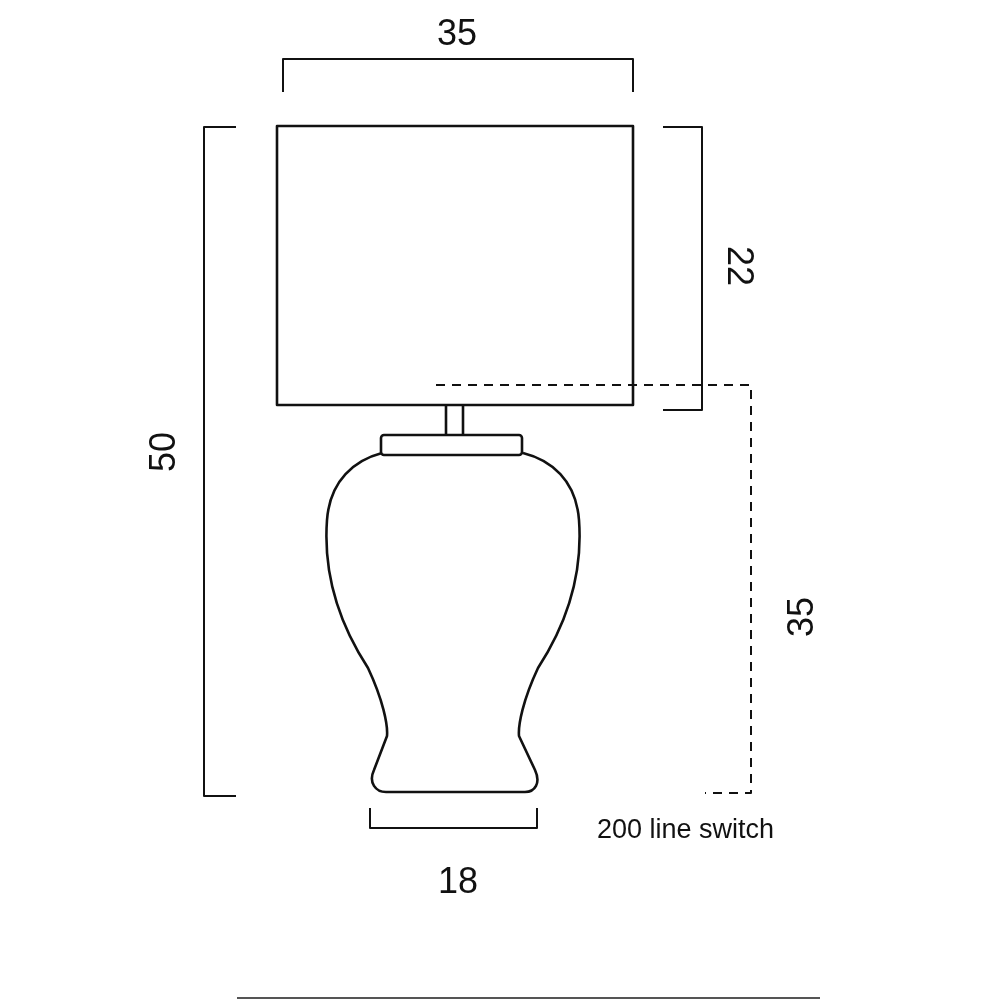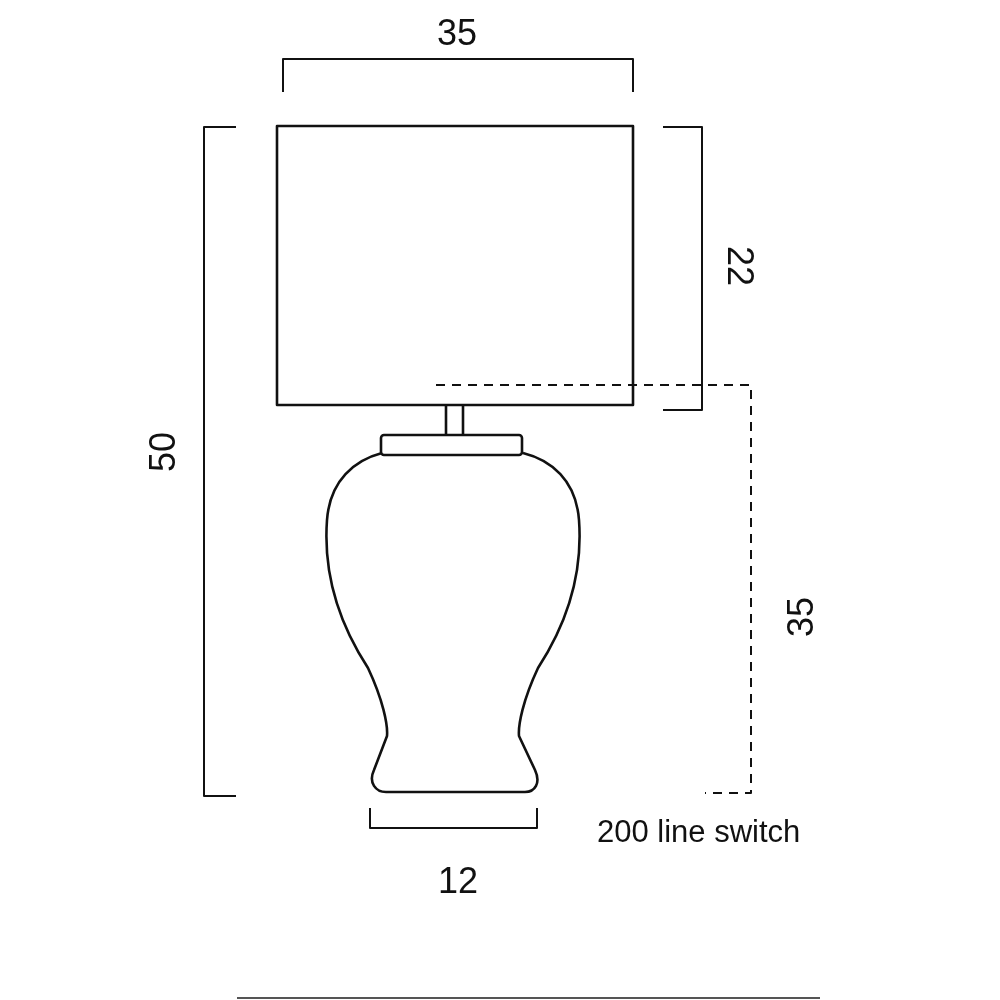--- a/index.html
+++ b/index.html
@@ -29,21 +29,21 @@
     .footer-rule { stroke: #555555; stroke-width: 2; }
     .label {
       position: absolute;
       font-size: 36px;
       line-height: 1;
       white-space: nowrap;
       color: #111111;
     }
     .label-small {
       position: absolute;
-      font-size: 31px;
+      font-size: 27px;
       line-height: 1;
       white-space: nowrap;
       color: #111111;
     }
     .rot-cw  { transform: translate(-50%, -50%) rotate(90deg); }
     .rot-ccw { transform: translate(-50%, -50%) rotate(-90deg); }
     .center  { transform: translate(-50%, -50%); }
   </style>
 </head>
 <body>
@@ -83,15 +83,15 @@
 </svg>
 
 <div class="label center" style="left:457px; top:33px;">35</div>
 
 <div class="label rot-ccw" style="left:163px; top:452px;">50</div>
 
 <div class="label rot-cw" style="left:740px; top:266px;">22</div>
 
 <div class="label rot-ccw" style="left:801px; top:617px;">35</div>
 
-<div class="label center" style="left:458px; top:881px;">12</div>
+<div class="label center" style="left:458px; top:881px;">18</div>
 
 <div class="label-small" style="left:597px; top:816px;">200 line switch</div>
 
 </body></html>

